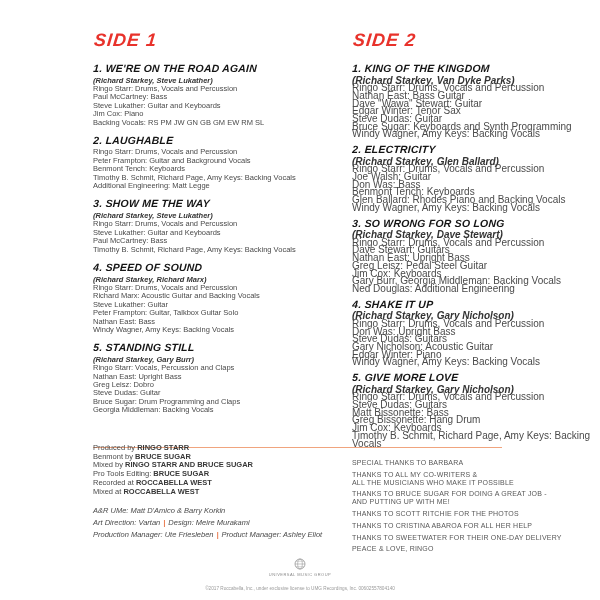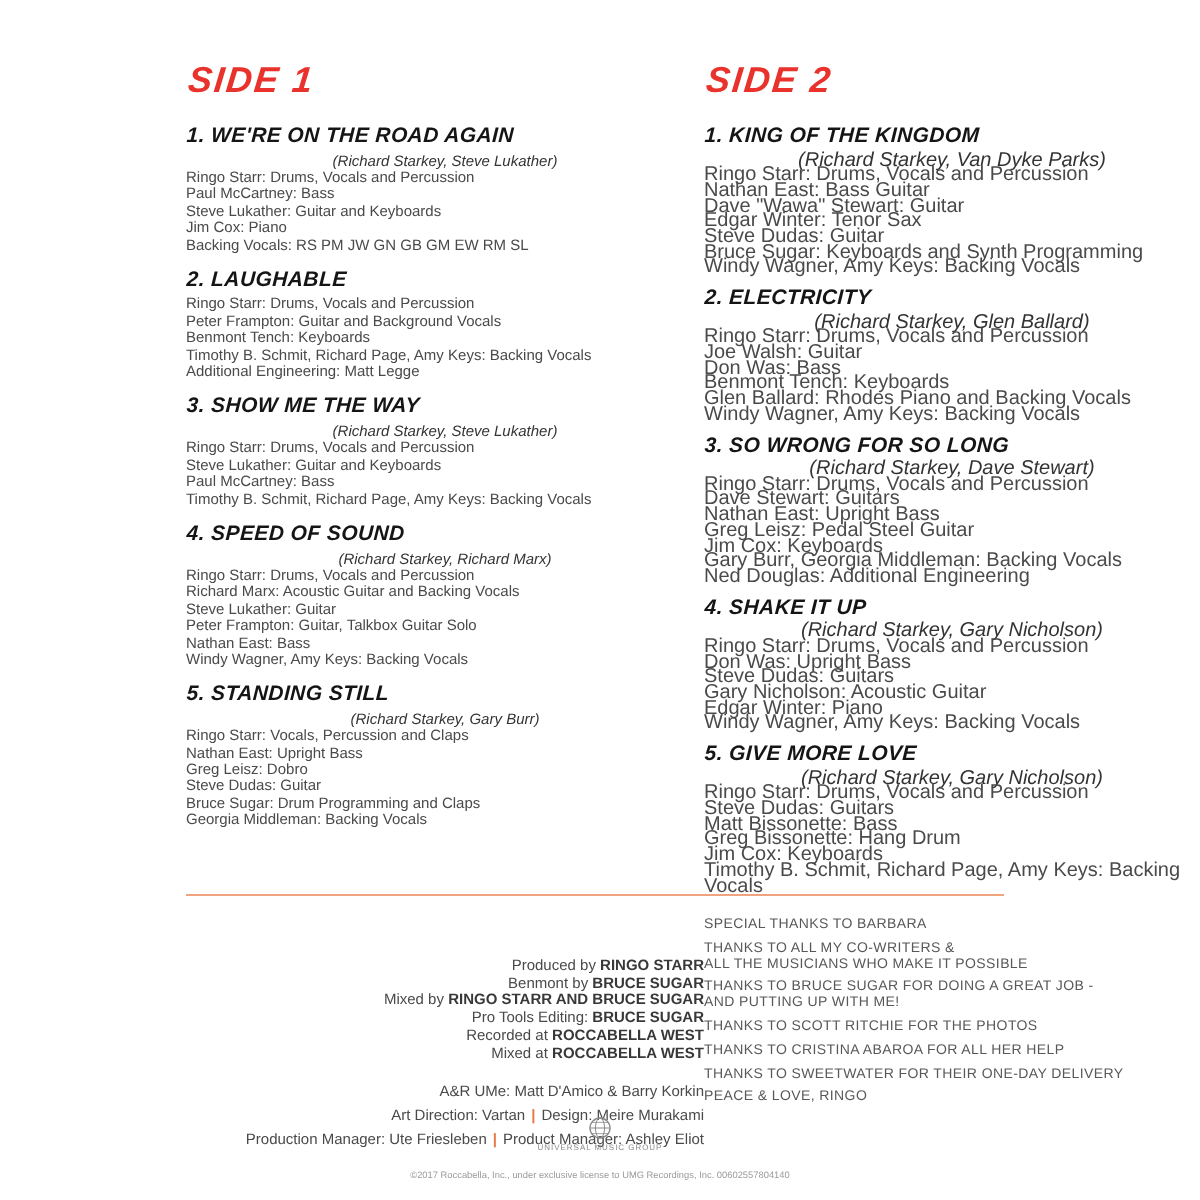--- a/index.html
+++ b/index.html
@@ -13,30 +13,30 @@
   .col-right{width:248px;}
   .side-heading{
     font-weight:bold;font-style:italic;color:#e8322b;font-size:18px;
     letter-spacing:1px;margin-bottom:11px;transform:skewX(-6deg);transform-origin:left bottom;
   }
   .track{margin-bottom:7px;}
   .track-title{
     font-weight:bold;font-style:italic;font-size:10.5px;color:#151515;
     letter-spacing:0.2px;line-height:12px;margin-bottom:2.5px;transform:skewX(-3deg);transform-origin:left bottom;
   }
-  .writers{font-weight:normal;font-style:italic;font-size:7.5px;color:#333;line-height:8.4px;text-align:center;}
+  .writers{font-weight:bold;font-style:italic;font-size:7.5px;color:#333;line-height:8.4px;}
   .credit{font-size:7.5px;color:#4a4a4a;line-height:8.4px;}
   .col-right .track{margin-bottom:5px;}
   .col-right .writers,.col-right .credit{font-size:10px;line-height:7.7px;}
   .divider{position:absolute;left:93px;top:447px;width:409px;height:0;border-top:1px solid #f0a47e;}
-  .bottom-left{position:absolute;left:93px;top:479px;width:259px;text-align:right;}
+  .bottom-left{position:absolute;left:93px;top:444px;width:259px;}
   .prod-line{font-size:7.5px;color:#4a4a4a;line-height:8.7px;}
   .prod-line .bold-name{font-weight:bold;color:#383838;}
   .staff-block{margin-top:9px;}
-  .staff-line{font-size:7.5px;color:#4a4a4a;line-height:12px;}
+  .staff-line{font-size:7.5px;color:#4a4a4a;line-height:12px;font-style:italic;}
   .pipe{color:#e8774a;font-weight:bold;margin:0 3px;}
   .bottom-right{position:absolute;left:352px;top:459px;width:240px;}
   .thanks-line{
     font-size:7px;color:#585858;line-height:7.8px;margin-bottom:4px;
     white-space:pre-line;letter-spacing:0.2px;
   }
   .footer-logo{position:absolute;left:0;right:0;top:558px;text-align:center;color:#8a8a8a;}
   .globe{display:block;margin:0 auto 1px auto;}
   .logo-text{font-size:5px;letter-spacing:0.6px;transform:scale(0.8);color:#8a8a8a;}
   .fine-print{

